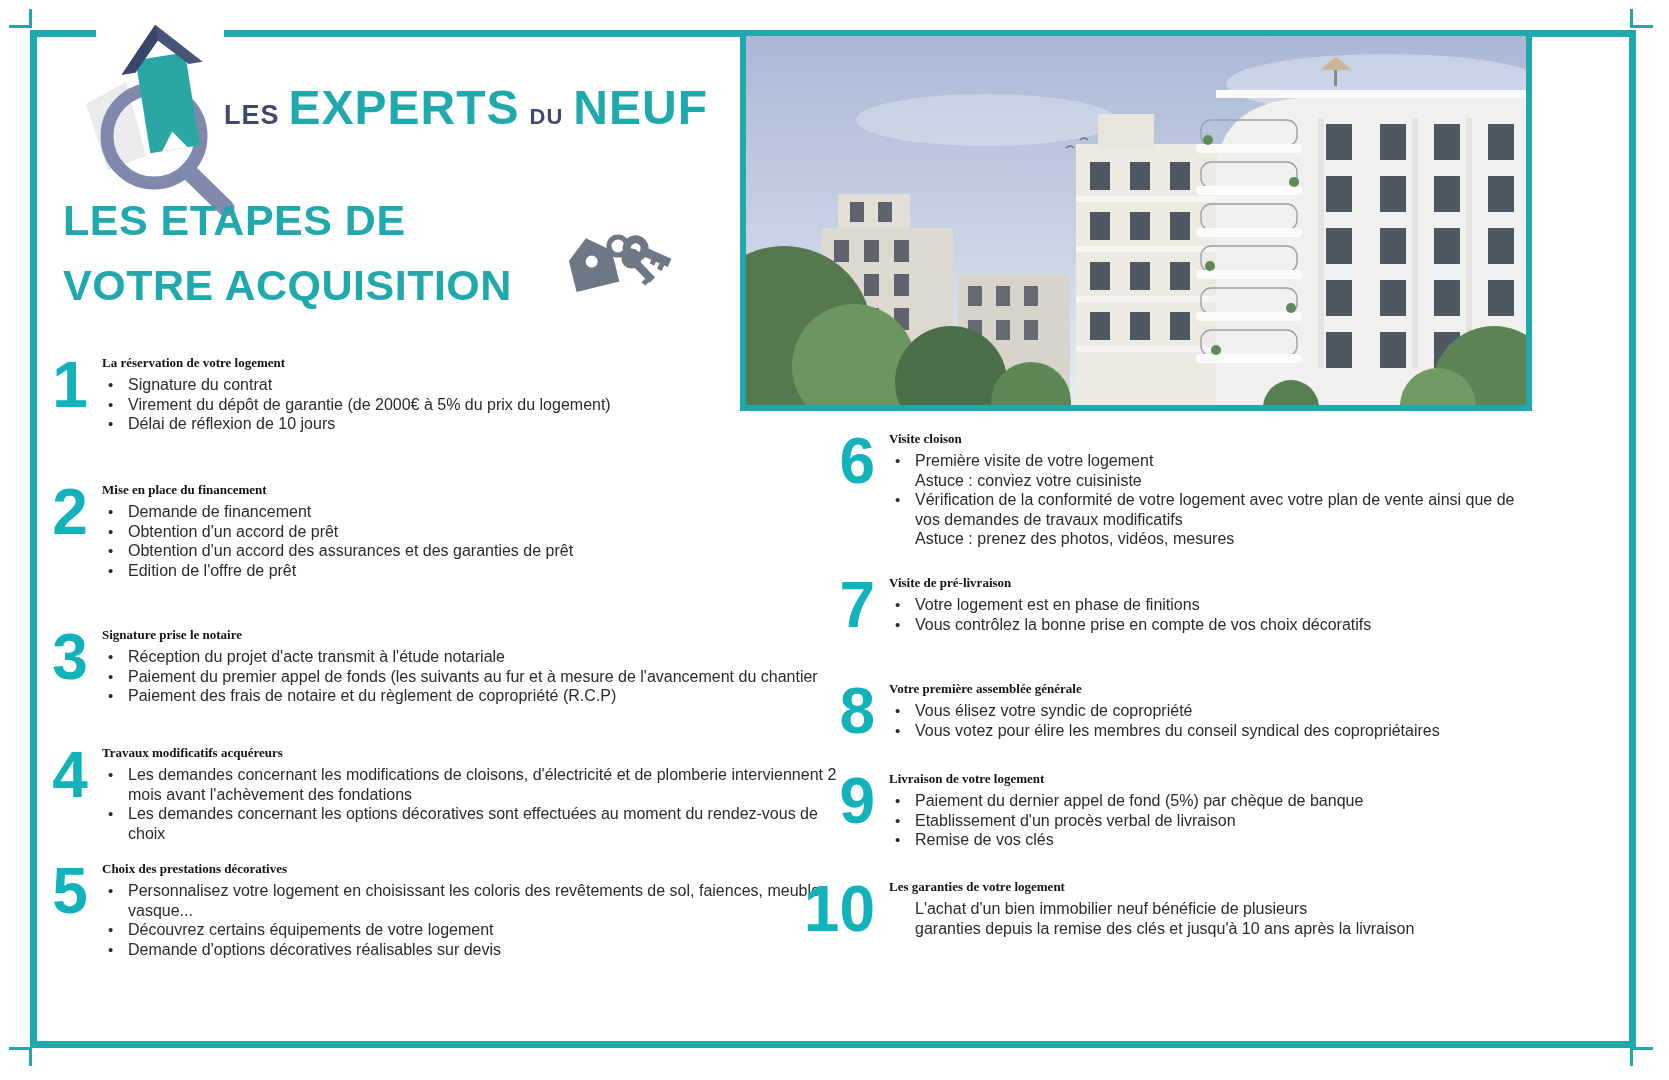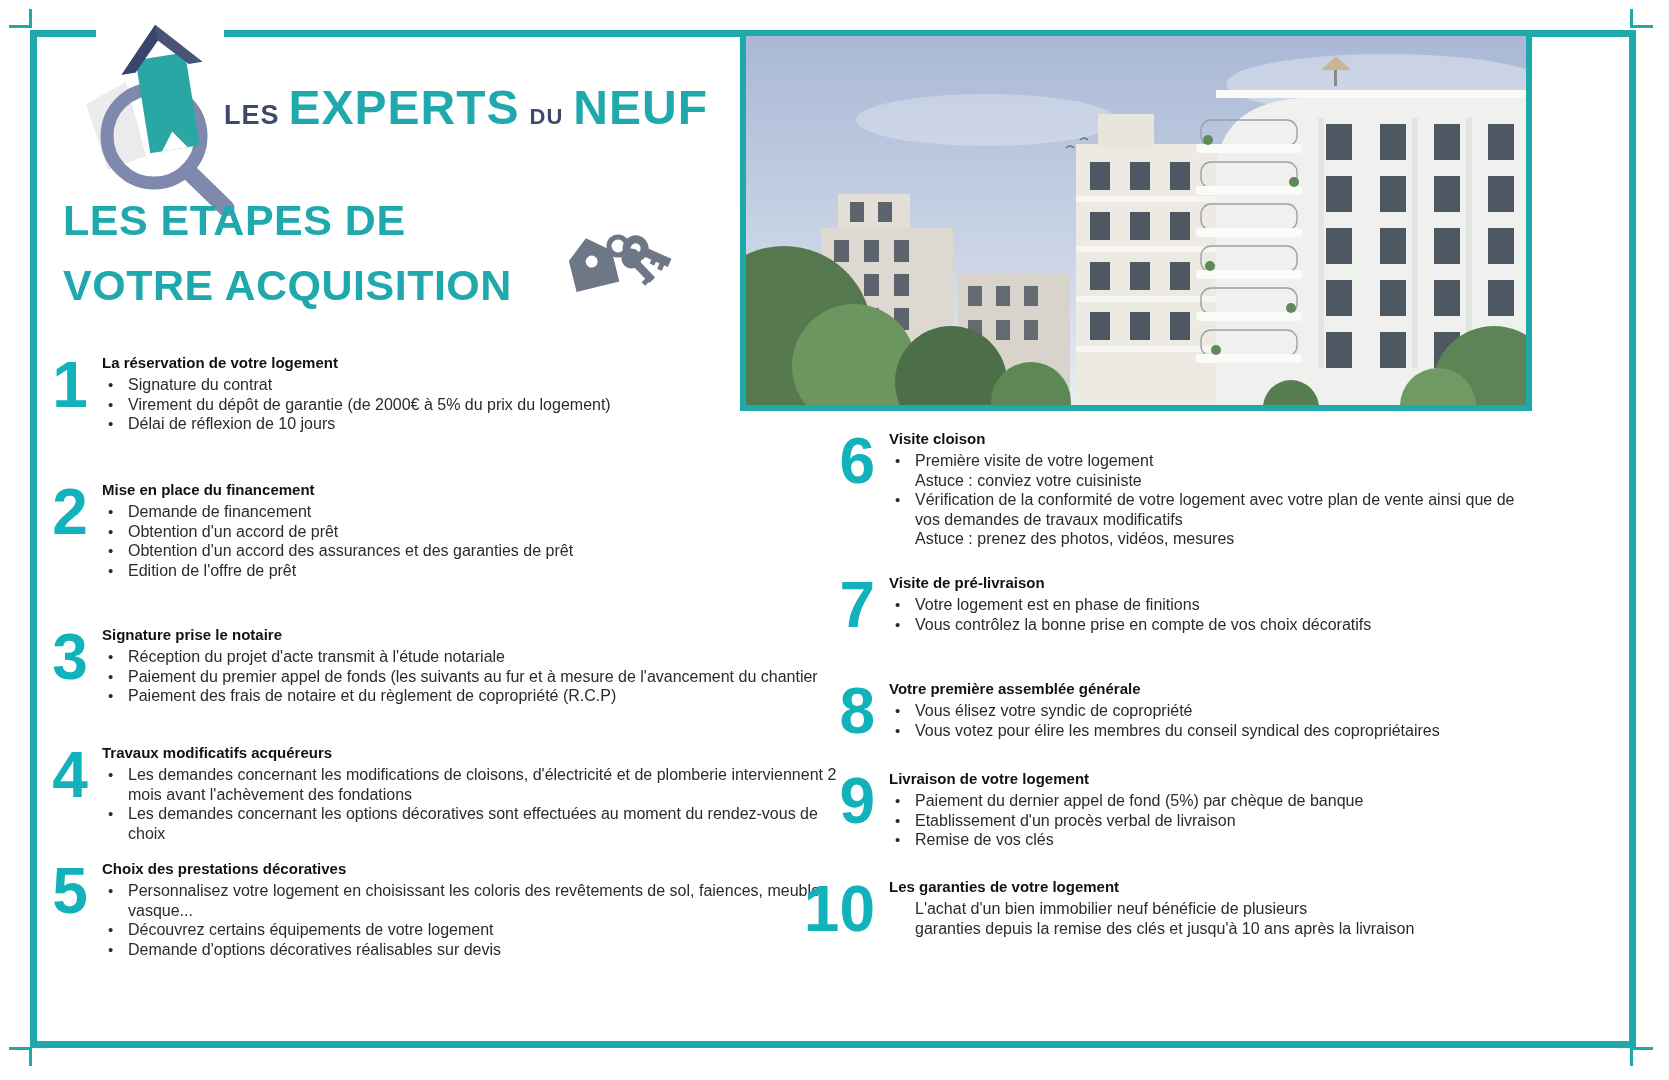--- a/index.html
+++ b/index.html
@@ -36,21 +36,21 @@
   
   .photo{position:absolute;left:740px;top:30px;width:792px;height:381px;
     border:6px solid var(--teal);box-sizing:border-box;background:#cdd6e4;}
   .photo svg{display:block;width:100%;height:100%;}
   
   .steps-col{position:absolute;top:0;left:0;width:100%;height:100%;pointer-events:none;}
   .step{position:absolute;display:flex;align-items:flex-start;}
   .step-number{font-weight:700;color:var(--teal-bright);font-size:64px;line-height:58px;
     text-align:center;flex:0 0 auto;margin-top:4px;}
   .step-body{flex:1 1 auto;}
-  .step-heading{font-weight:700;color:var(--heading);font-size:15px;line-height:21px;margin-bottom:2px;}
+  .step-heading{font-weight:700;color:var(--heading);font-size:13px;line-height:21px;margin-bottom:2px;font-family:Liberation Serif, serif;}
   .line{display:flex;font-size:16px;line-height:19.5px;color:var(--text);padding-left:6px;}
   .dot{flex:0 0 20px;font-size:15px;}
   .txt{flex:1 1 auto;}
   
   #steps-left .step{left:40px;width:820px;}
   #steps-left .step-number{width:60px;margin-right:2px;}
   #steps-left .step-body{max-width:744px;}
   #steps-left .step:nth-child(1){top:352px;}
   #steps-left .step:nth-child(2){top:479px;}
   #steps-left .step:nth-child(3){top:624px;}

